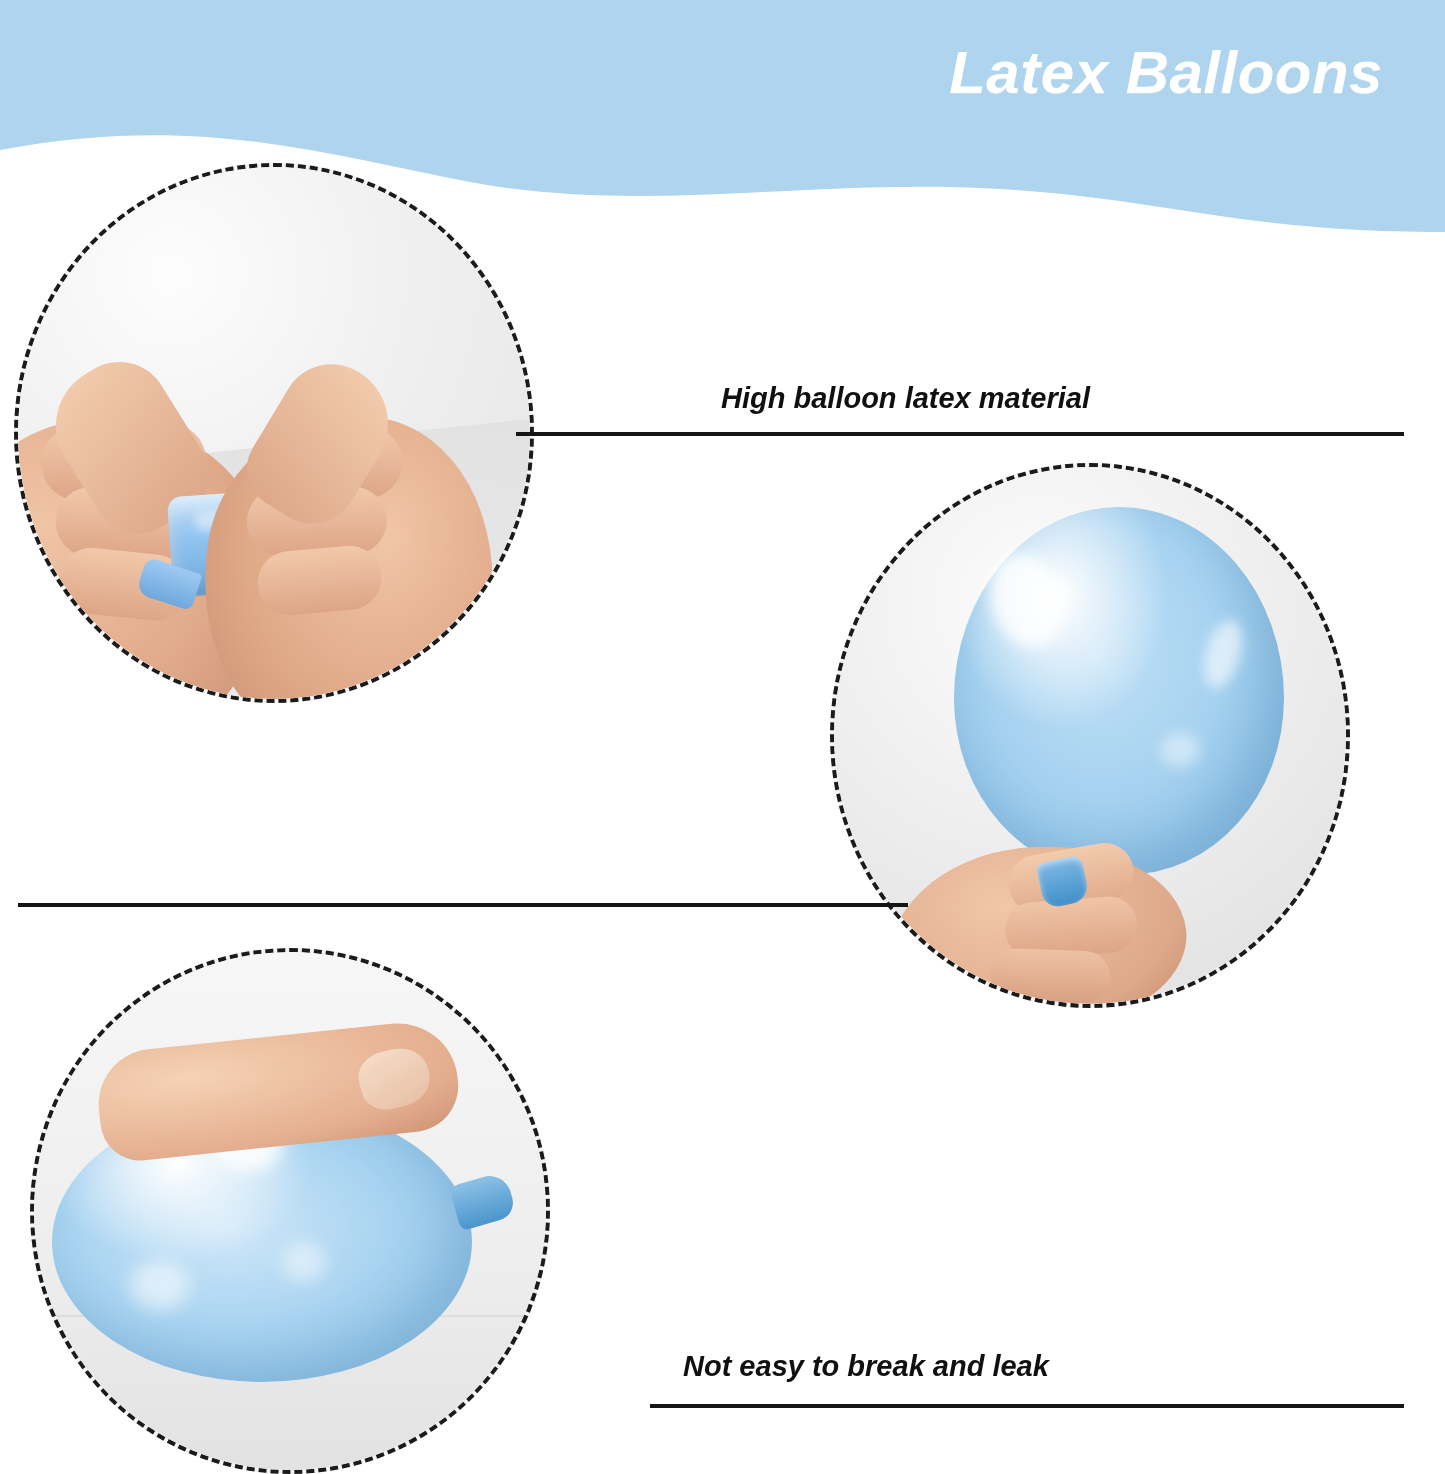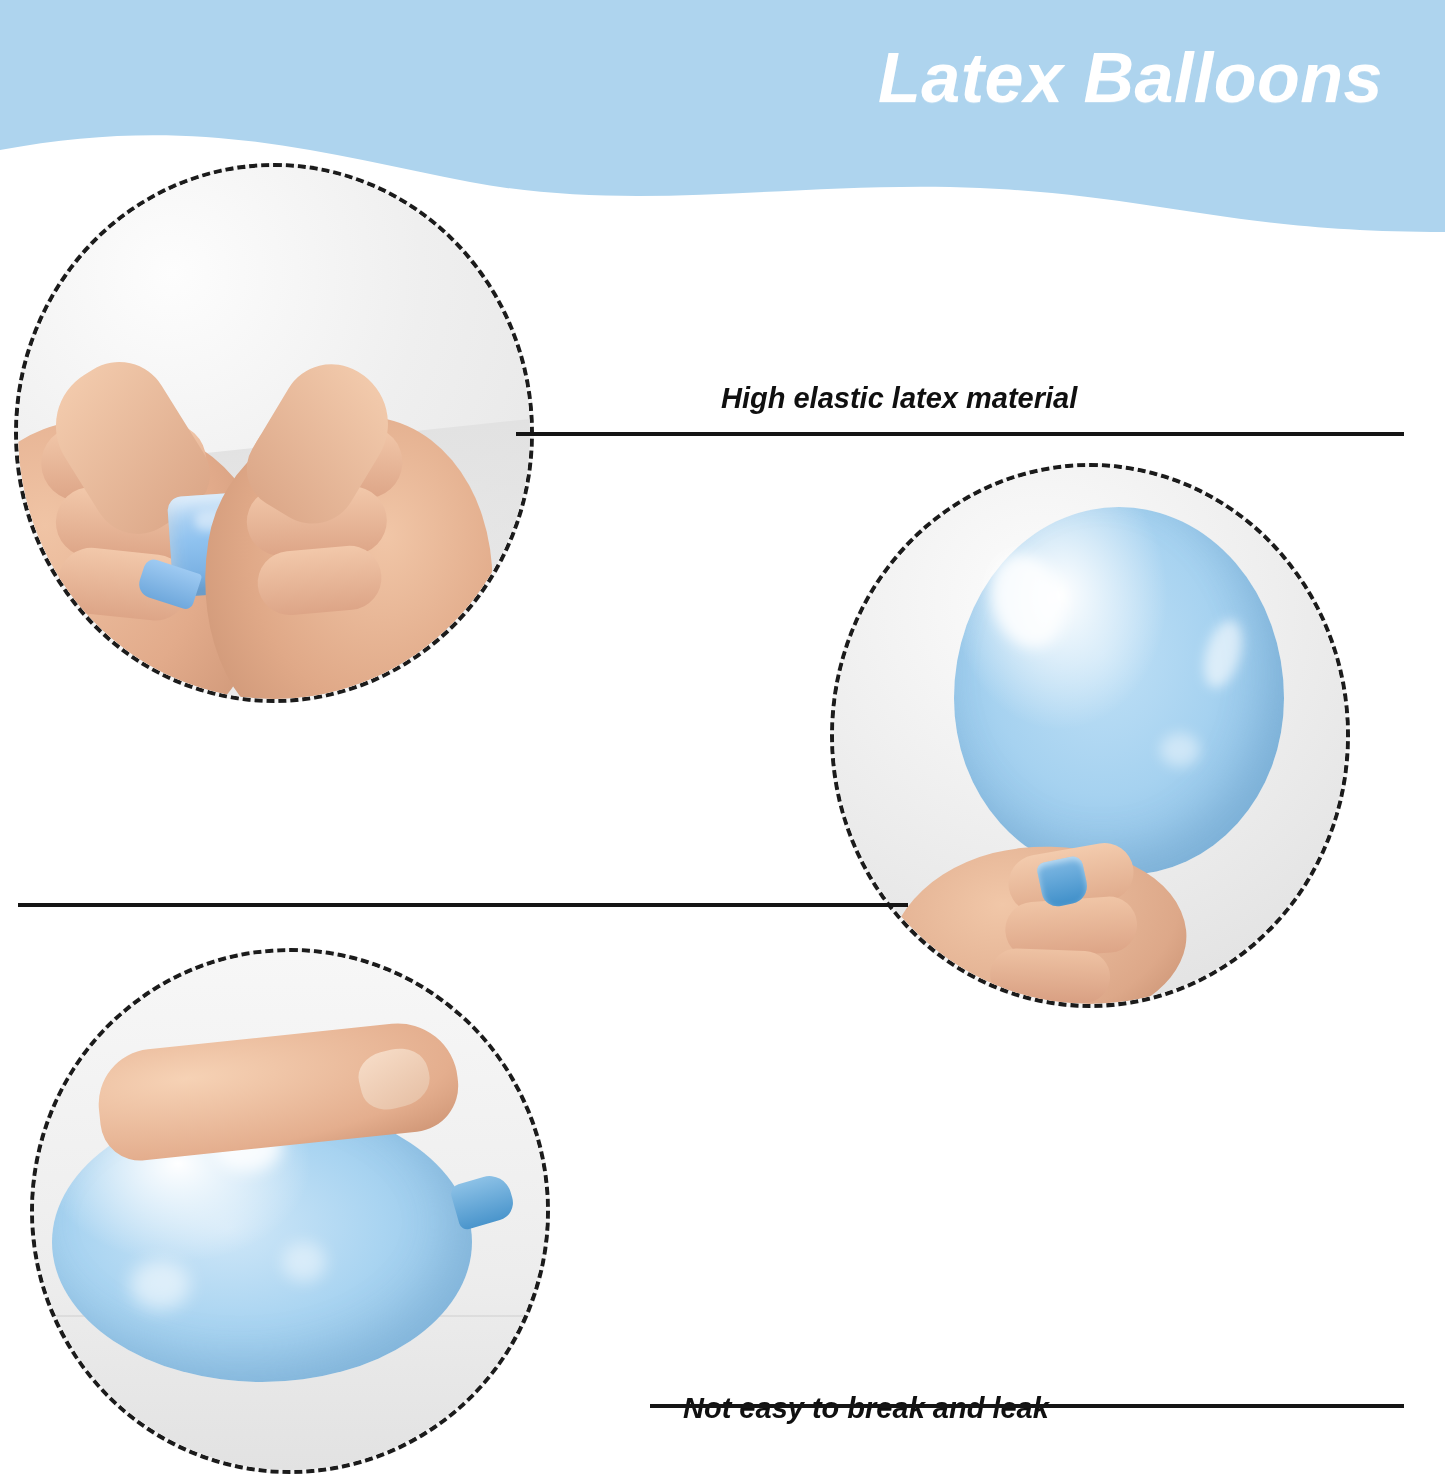--- a/index.html
+++ b/index.html
@@ -27,21 +27,21 @@
     height: 290px;
     overflow: hidden;
   }
   .banner-svg {
     display: block;
   }
   .banner-title {
     position: absolute;
     right: 62px;
     top: 38px;
-    font-size: 70px;
+    font-size: 60px;
     font-weight: bold;
     font-style: italic;
     color: #ffffff;
     letter-spacing: 0.5px;
     white-space: nowrap;
     text-shadow: 0 1px 0 rgba(255,255,255,0.2);
     text-align: right;
   }
 
   
@@ -356,21 +356,21 @@
     text-align: center;
     line-height: 1.32;
   }
 
   #cap1 { left: 721px; top: 382px; }
   #rule1 { left: 516px; top: 432px; width: 888px; }
 
   #cap2 { left: 110px; top: 815px; width: 630px; }
   #rule2 { left: 18px; top: 903px; width: 890px; }
 
-  #cap3 { left: 683px; top: 1350px; margin-top: 42px; }
+  #cap3 { left: 683px; top: 1350px; }
   #rule3 { left: 650px; top: 1404px; width: 754px; }
 </style>
 </head>
 <body>
 
 <div id="page">
 
   <div class="banner-wrap">
     <svg class="banner-svg" width="1445" height="290" viewBox="0 0 1445 290" xmlns="http://www.w3.org/2000/svg">
       <path d="M0,0 L1445,0 L1445,232 C1230,232 1160,196 980,188 C800,180 640,214 470,182 C330,156 200,112 0,150 Z" fill="#aed4ee"></path>
@@ -429,21 +429,21 @@
         <div class="hl2"></div>
         <div class="hl3"></div>
       </div>
       <div class="press-knot"></div>
       <div class="press-finger">
         <div class="nail"></div>
       </div>
     </div>
   </div>
 
-  <div class="caption" id="cap1">High elastic latex material</div>
+  <div class="caption" id="cap1">High balloon latex material</div>
   <div class="rule" id="rule1"></div>
 
   <div class="rule" id="rule2"></div>
 
   <div class="caption" id="cap3">Not easy to break and leak</div>
   <div class="rule" id="rule3"></div>
 
 </div>
 
 </body></html>

